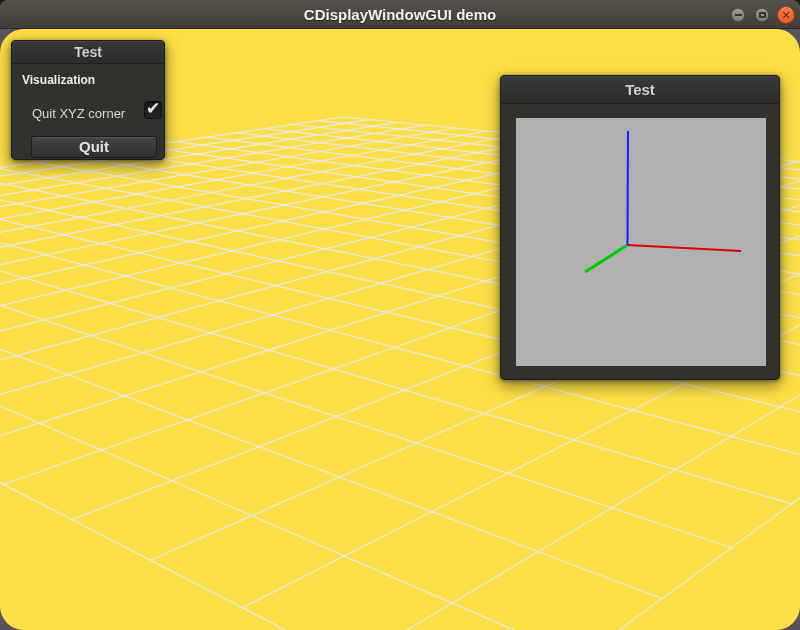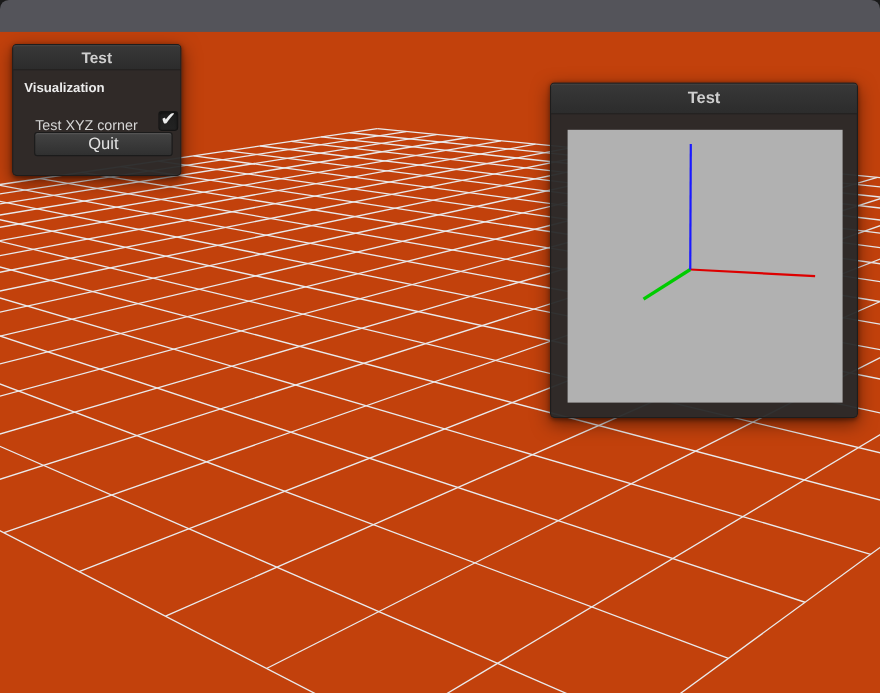--- a/index.html
+++ b/index.html
@@ -70,41 +70,53 @@
     position:absolute;left:132px;top:60px;width:18px;height:18px;
     background:linear-gradient(#1c1c1c,#232323);
     border:1px solid #141414;border-radius:3px;
     box-shadow:inset 0 1px 2px rgba(0,0,0,.6);
   }
   .checkbox-check{
     position:absolute;left:1px;top:-3px;
     color:#ececec;font-size:17px;font-weight:bold;line-height:1.2;
   }
   .quit-button{
-    position:absolute;left:19px;top:79px;width:126px;height:22px;
+    position:absolute;left:19px;top:95px;width:126px;height:22px;
     background:linear-gradient(#434343,#303030);
     border:1px solid #1b1b1b;border-radius:3px;
     box-shadow:inset 0 1px 0 rgba(255,255,255,.10);
-    color:#e3e3e3;font-weight:normal;font-size:15px;
+    color:#e3e3e3;font-weight:bold;font-size:15px;
     text-align:center;line-height:20px;cursor:default;
   }
   .test-window{left:500px;top:46px;width:280px;height:305px;}
   .test-window .gui-header{height:28px;line-height:28px;font-size:15px;}
   .axes-canvas{
     position:absolute;left:15px;top:42px;width:250px;height:248px;
   }
   .axes-svg{position:absolute;left:0;top:0;display:block;}
 </style>
 </head>
 <body>
 
 <div class="app-window">
 
+  <div class="titlebar">
+    <div class="titlebar-title">CDisplayWindowGUI demo</div>
+    <div class="winbtn winbtn-min">
+      <span class="glyph-minus"></span>
+    </div>
+    <div class="winbtn winbtn-max">
+      <span class="glyph-square"></span>
+    </div>
+    <div class="winbtn winbtn-close">
+      <span class="glyph-x">✕</span>
+    </div>
+  </div>
 
-  <div class="viewport" id="viewport" style="background: #c2410c;">
+  <div class="viewport" id="viewport" style="background: #fde047; border-radius: 24px;">
     <svg class="grid-svg" id="grid-svg" width="800" height="601" viewBox="0 29 800 601" preserveAspectRatio="none">
         <line x1="343.0" y1="117.0" x2="1205.7" y2="201.0" stroke="#eaeaec" stroke-width="1.2"></line>
         <line x1="343.0" y1="117.0" x2="-473.7" y2="237.7" stroke="#eaeaec" stroke-width="1.2"></line>
         <line x1="318.0" y1="120.7" x2="1193.2" y2="210.1" stroke="#eaeaec" stroke-width="1.2"></line>
         <line x1="369.4" y1="119.6" x2="-457.2" y2="246.2" stroke="#eaeaec" stroke-width="1.2"></line>
         <line x1="292.0" y1="124.5" x2="1179.8" y2="219.9" stroke="#eaeaec" stroke-width="1.2"></line>
         <line x1="396.9" y1="122.3" x2="-439.6" y2="255.3" stroke="#eaeaec" stroke-width="1.2"></line>
         <line x1="264.8" y1="128.6" x2="1165.4" y2="230.4" stroke="#eaeaec" stroke-width="1.2"></line>
         <line x1="425.6" y1="125.0" x2="-420.6" y2="265.1" stroke="#eaeaec" stroke-width="1.2"></line>
         <line x1="236.5" y1="132.7" x2="1149.9" y2="241.8" stroke="#eaeaec" stroke-width="1.2"></line>
@@ -139,21 +151,21 @@
         <line x1="1070.9" y1="187.9" x2="242.3" y2="607.7" stroke="#eaeaec" stroke-width="1.2"></line>
         <line x1="-407.8" y1="227.9" x2="579.8" y2="658.7" stroke="#eaeaec" stroke-width="1.2"></line>
         <line x1="1136.1" y1="194.2" x2="350.8" y2="663.7" stroke="#eaeaec" stroke-width="1.2"></line>
         <line x1="-473.7" y1="237.7" x2="481.0" y2="731.0" stroke="#eaeaec" stroke-width="1.2"></line>
         <line x1="1205.7" y1="201.0" x2="481.0" y2="731.0" stroke="#eaeaec" stroke-width="1.2"></line>
       </svg>
 
     <div class="gui-window left-panel">
       <div class="gui-header">Test</div>
       <div class="section-label">Visualization</div>
-      <div class="checkbox-row-label">Test XYZ corner</div>
+      <div class="checkbox-row-label">Quit XYZ corner</div>
       <div class="checkbox-box">
         <span class="checkbox-check">✔</span>
       </div>
       <div class="quit-button">Quit</div>
     </div>
 
     <div class="gui-window test-window">
       <div class="gui-header">Test</div>
       <div class="axes-canvas" id="axes-canvas" style="background: rgb(177, 177, 177);">
         <svg class="axes-svg" id="axes-svg" width="250" height="248" viewBox="0 0 250 248">

